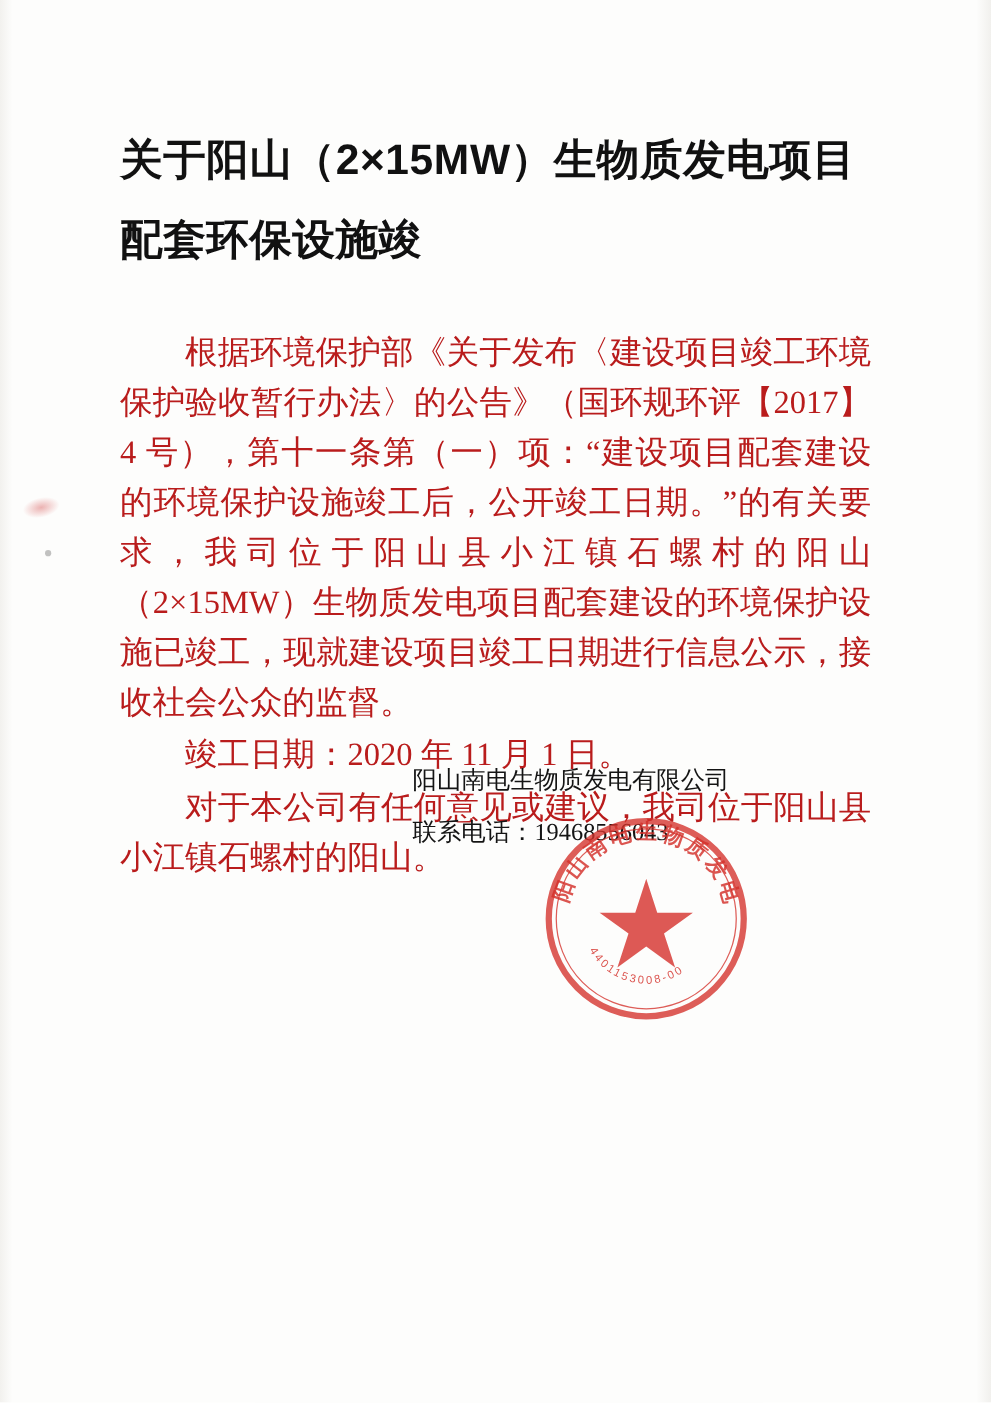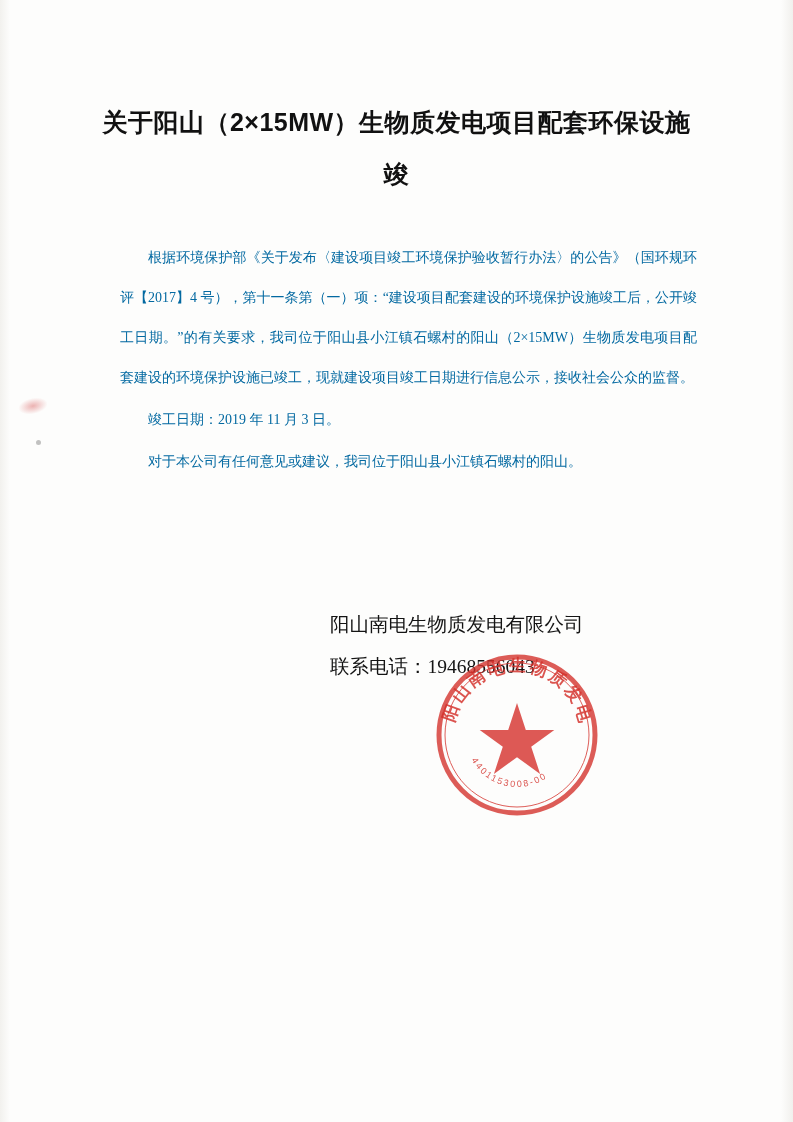--- a/index.html
+++ b/index.html
@@ -40,38 +40,36 @@
   .content {
     position: absolute;
     left: 96px;
     right: 96px;
     top: 96px;
   }
 
   .doc-title {
     font-family: "Liberation Sans", "DejaVu Sans", sans-serif;
     font-weight: bold;
-    font-size: 25px;
-    line-height: 52px;
-    text-align: center;
+    font-size: 34px;
+    line-height: 64px;
     letter-spacing: 0.5px;
     color: #111;
   }
   .doc-title .line2 {
     display: block;
   }
 
   .body-text {
     margin-top: 38px;
-    font-size: 14px;
+    font-size: 26px;
     line-height: 40px;
     text-align: justify;
     text-justify: inter-ideograph;
-    color: #0369a1;
-    margin-left: 24px;
+    color: #b91c1c;
   }
   .para {
     text-indent: 2em;
     margin: 0 0 2px 0;
   }
 
   .sign-block {
     position: absolute;
     left: 330px;
     top: 604px;
@@ -121,21 +119,21 @@
   <div class="smudge-dot"></div>
 
   <div class="content">
 
     <div class="doc-title">
       <span>关于阳山（2×15MW）生物质发电项目配套环保设施竣</span>
     </div>
 
     <div class="body-text">
       <p class="para">根据环境保护部《关于发布〈建设项目竣工环境保护验收暂行办法〉的公告》（国环规环评【2017】4 号），第十一条第（一）项：“建设项目配套建设的环境保护设施竣工后，公开竣工日期。”的有关要求，我司位于阳山县小江镇石螺村的阳山（2×15MW）生物质发电项目配套建设的环境保护设施已竣工，现就建设项目竣工日期进行信息公示，接收社会公众的监督。</p>
-      <p class="para">竣工日期：2019 年 11 月 3 日。</p>
+      <p class="para">竣工日期：2020 年 11 月 1 日。</p>
       <p class="para">对于本公司有任何意见或建议，我司位于阳山县小江镇石螺村的阳山。</p>
     </div>
 
   </div>
 
   <div class="sign-block">
     <div>阳山南电生物质发电有限公司</div>
     <div>联系电话：19468556043</div>
   </div>
 

